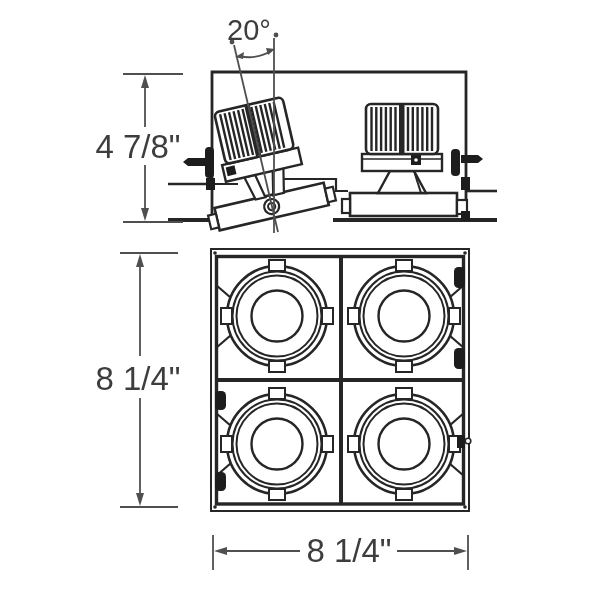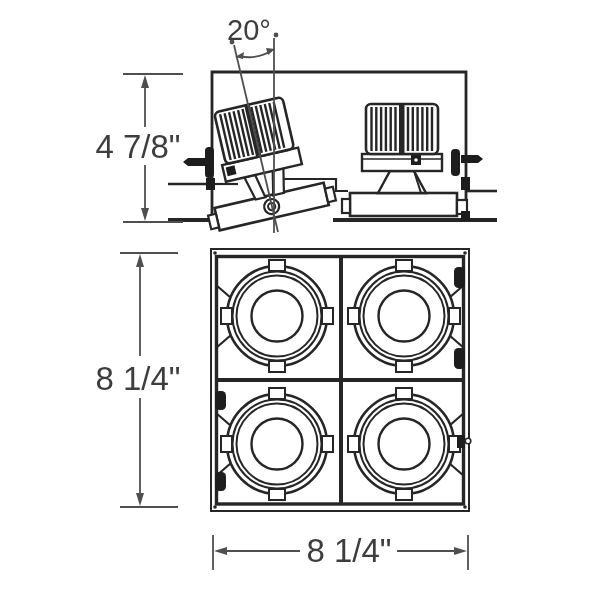--- a/index.html
+++ b/index.html
@@ -1,17 +1,17 @@
 <!DOCTYPE html>
 <html><head>
 <meta charset="utf-8">
 <style>
   html,body{margin:0;padding:0;background:#ffffff;}
   .stage{position:relative;width:600px;height:600px;background:#fff;overflow:hidden;
-         font-family:"Liberation Sans", sans-serif;}
+         font-family:"Liberation Sans", sans-serif;border-radius:11px;}
   svg{display:block;}
   text{font-family:"Liberation Sans", sans-serif;fill:#3d3d3d;}
   .dim-label{font-size:33px;}
   .angle-label{font-size:29px;}
 </style>
 </head>
 <body>
 
 <div class="stage">
 <svg width="600" height="600" viewBox="0 0 600 600">

